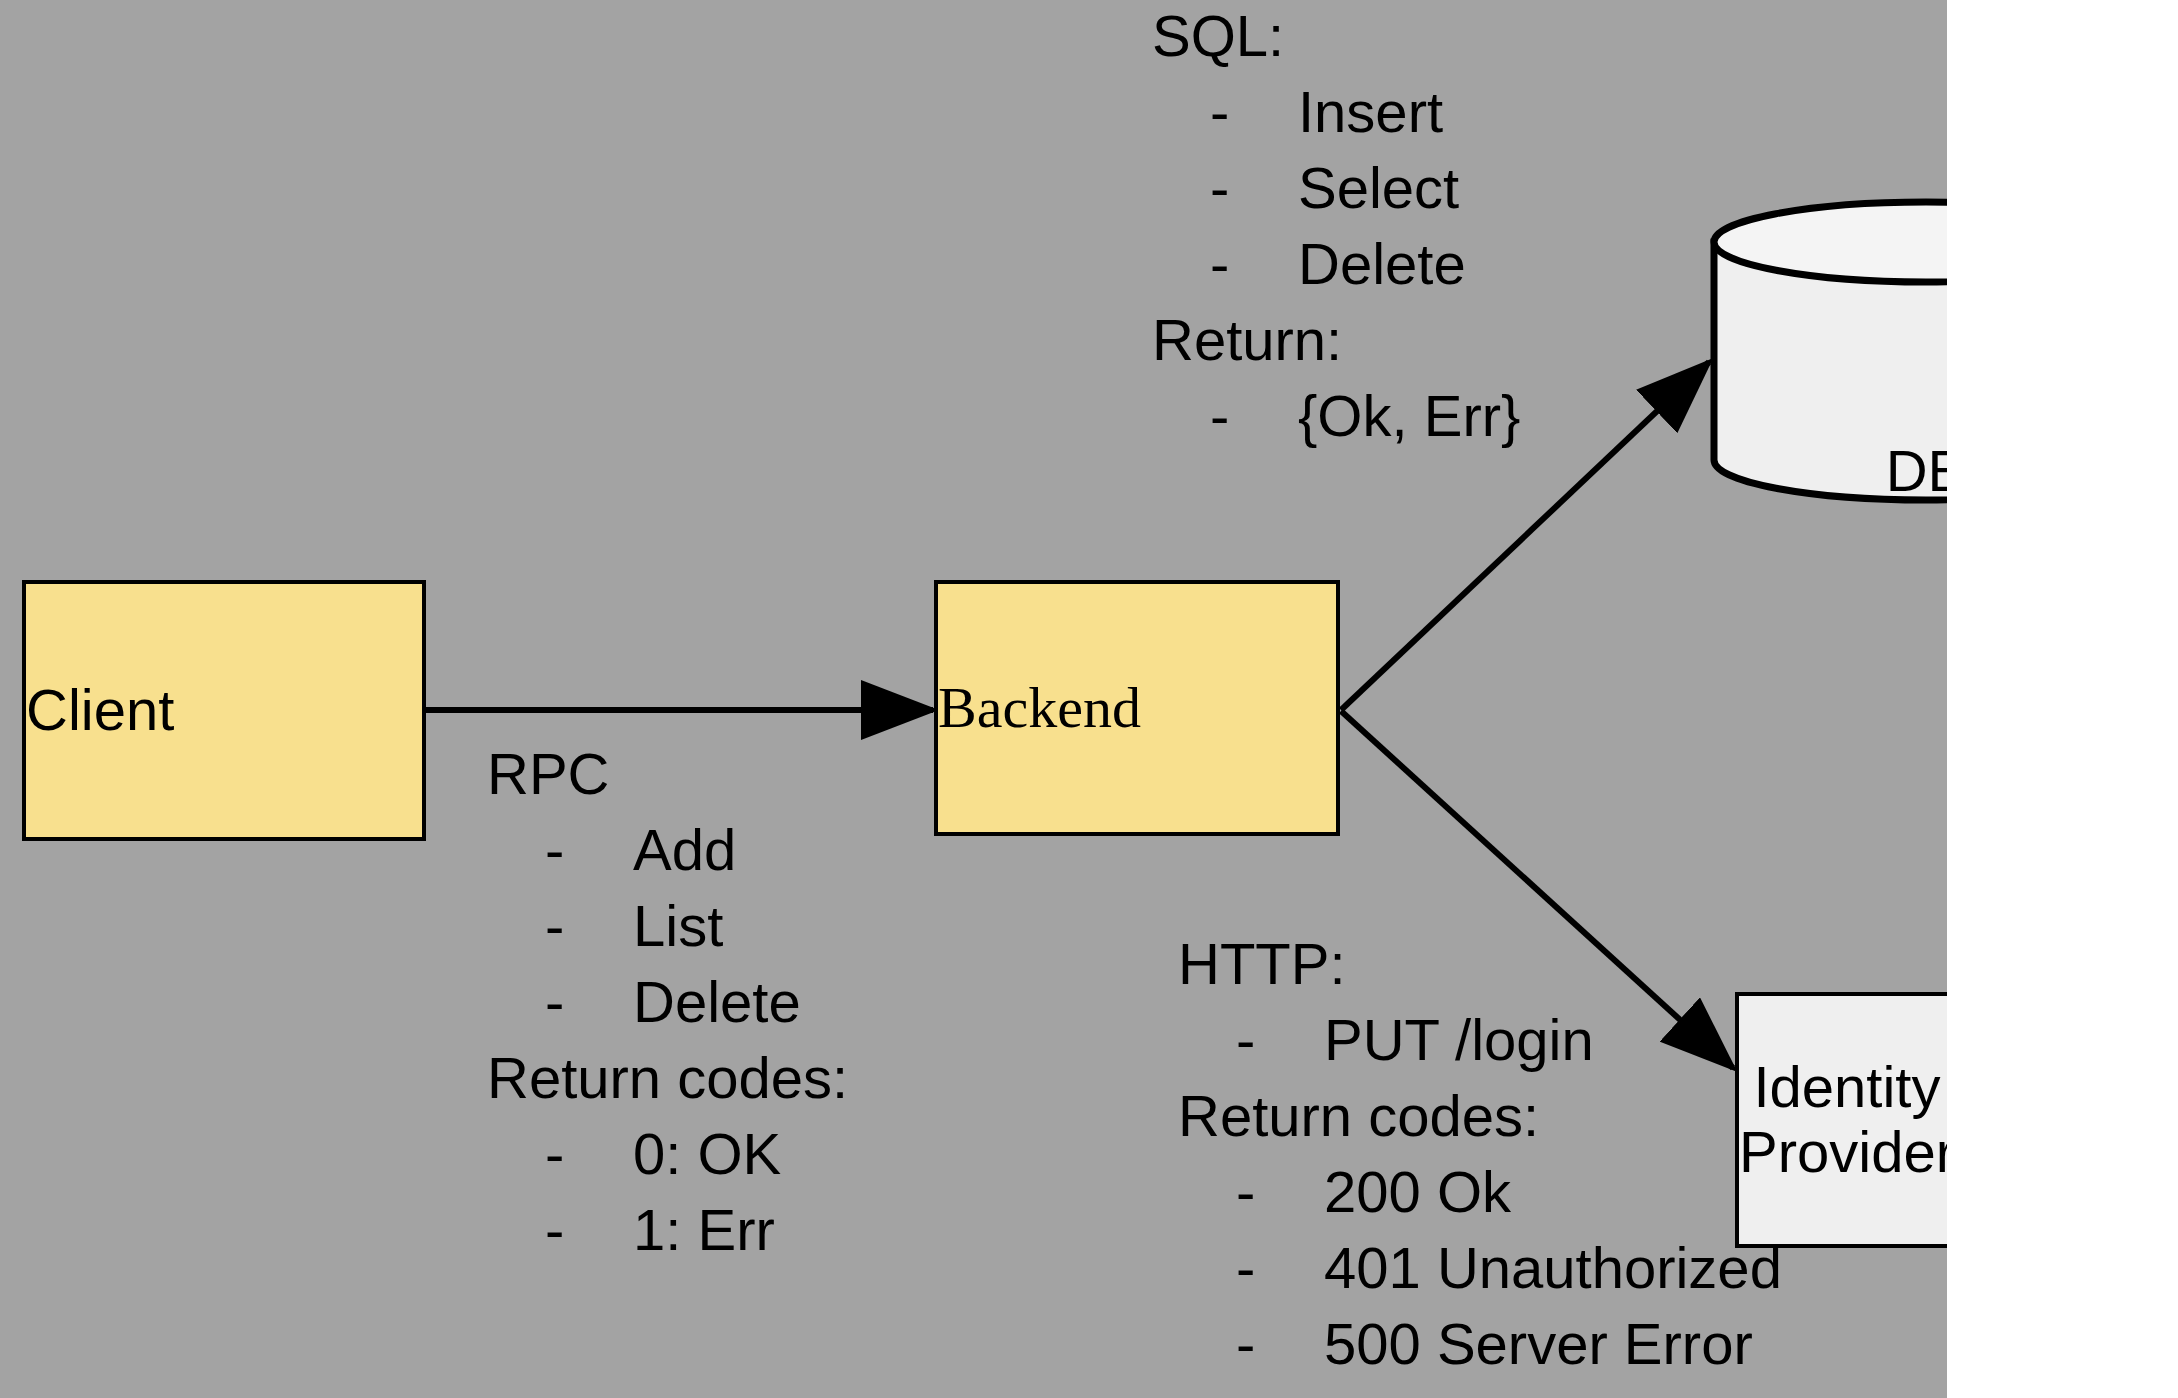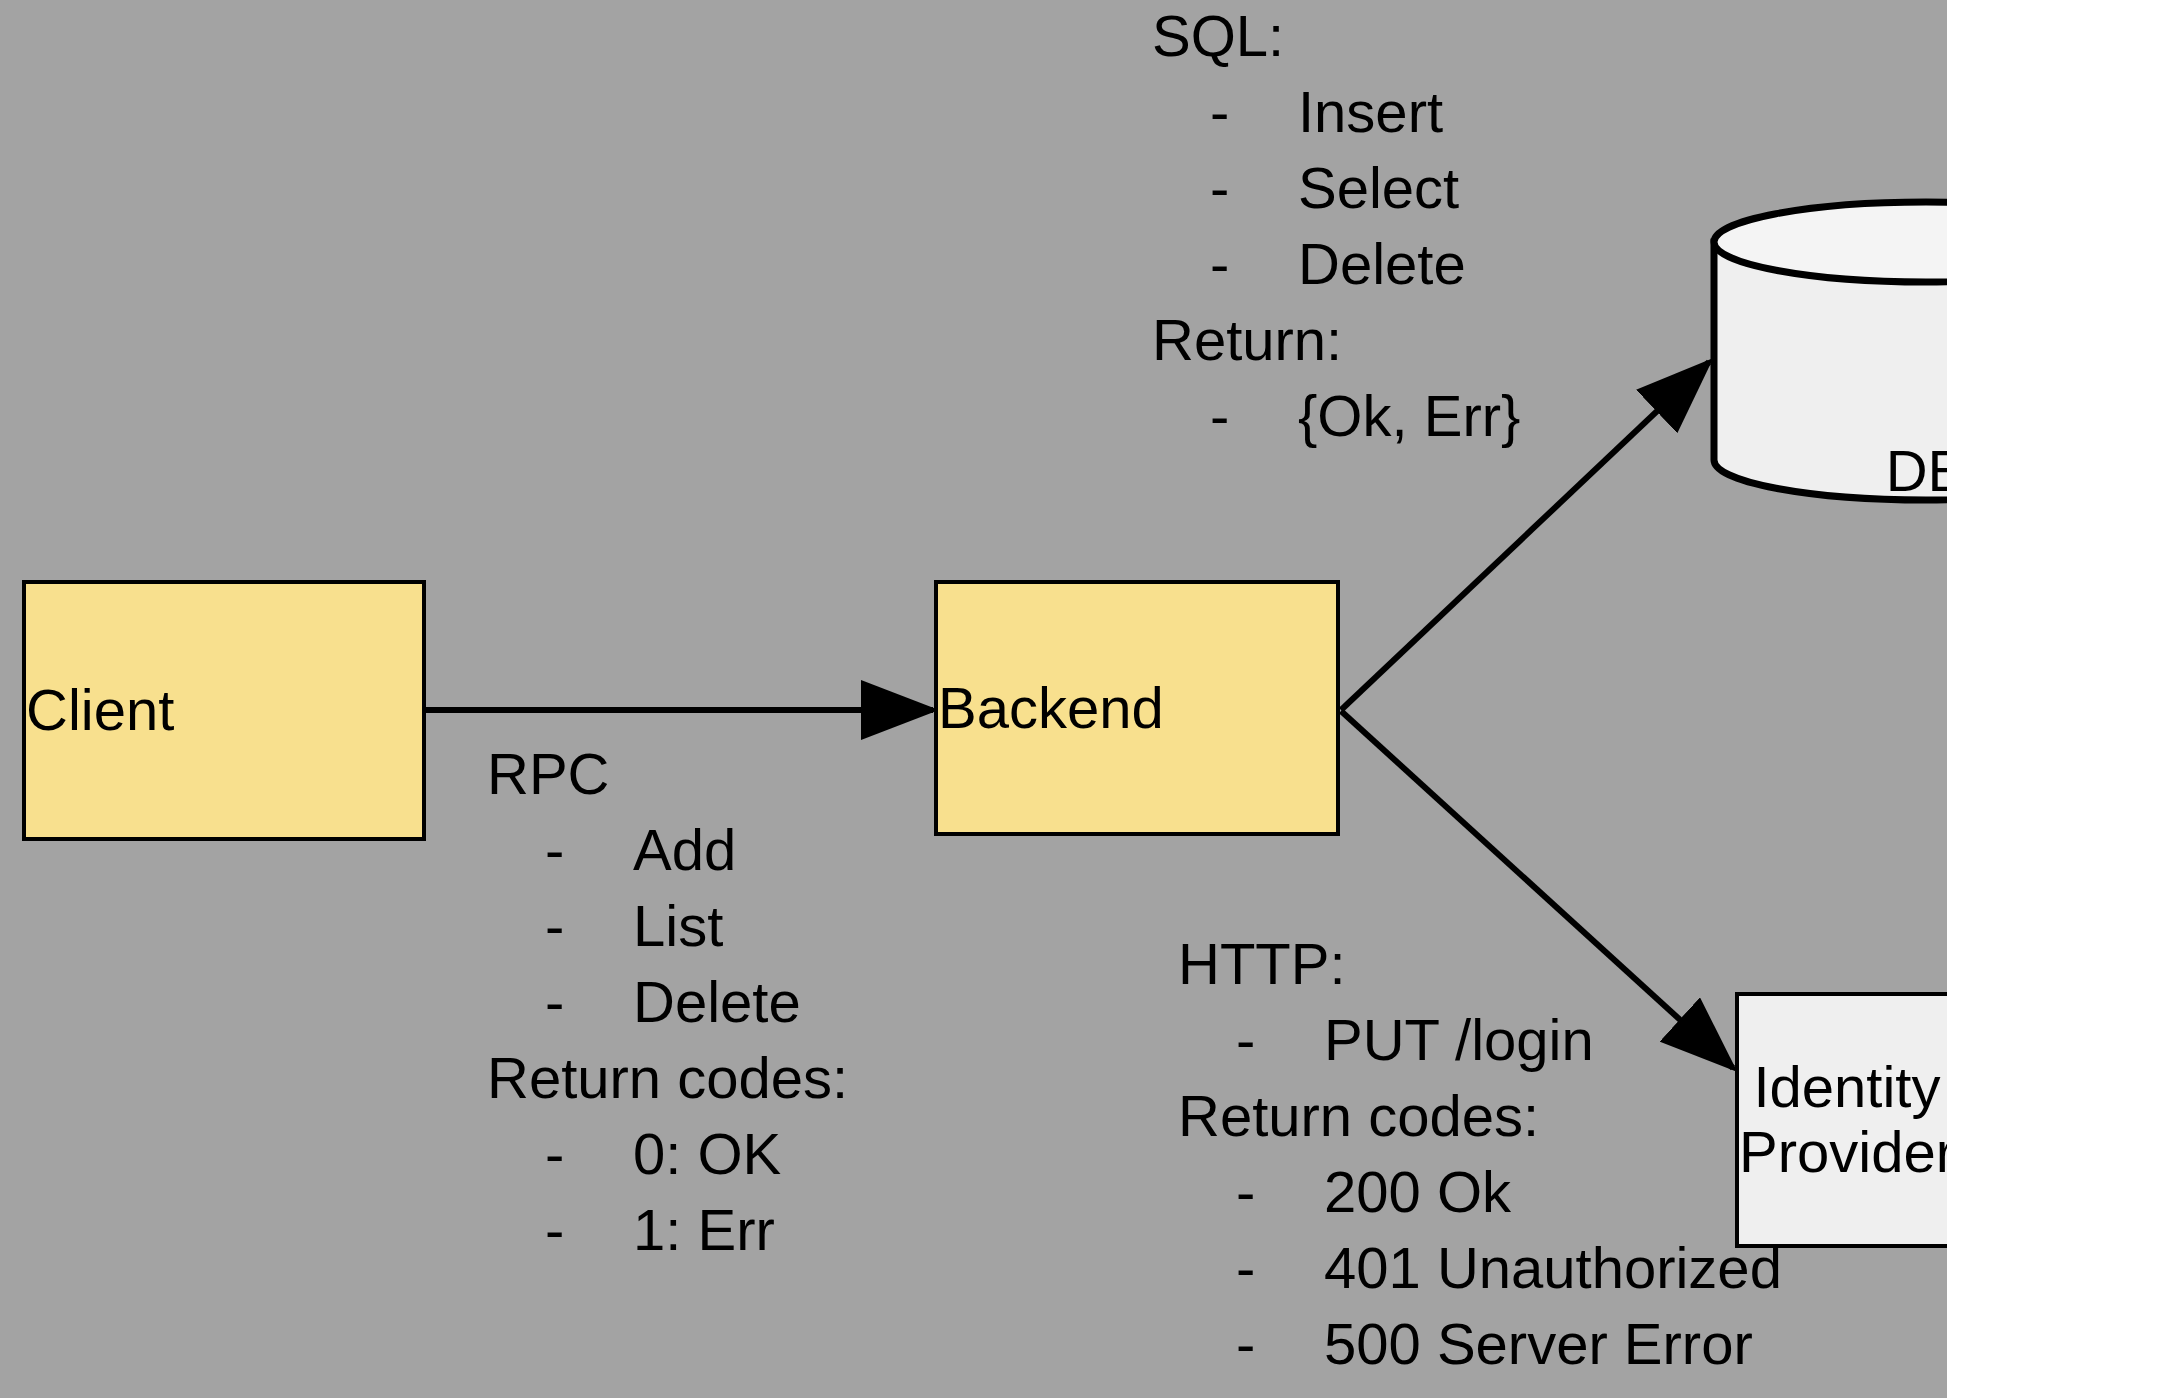--- a/index.html
+++ b/index.html
@@ -36,21 +36,21 @@
     text-align: center;
     color: #000000;
     font-size: 58px;
     line-height: 1.12;
     letter-spacing: 0px;
   }
   .node.yellow { background: #F8E08E; }
   .node.grey   { background: #EFEFEF; }
 
   #client-node   { left: 22px;   top: 580px;  width: 404px; height: 261px; }
-  #backend-node  { left: 934px;  top: 580px;  width: 406px; height: 256px; }
+  #backend-node  { left: 934px;  top: 580px;  width: 406px; height: 256px; font-family: Liberation Serif, serif; }
   #idp-node      { left: 1735px; top: 964px;  width: 400px; height: 256px; margin-top: 28px; }
 
   
   #db-node {
     position: absolute;
     left: 1710px;
     top: 198px;
     width: 432px;
     height: 306px;
   }

